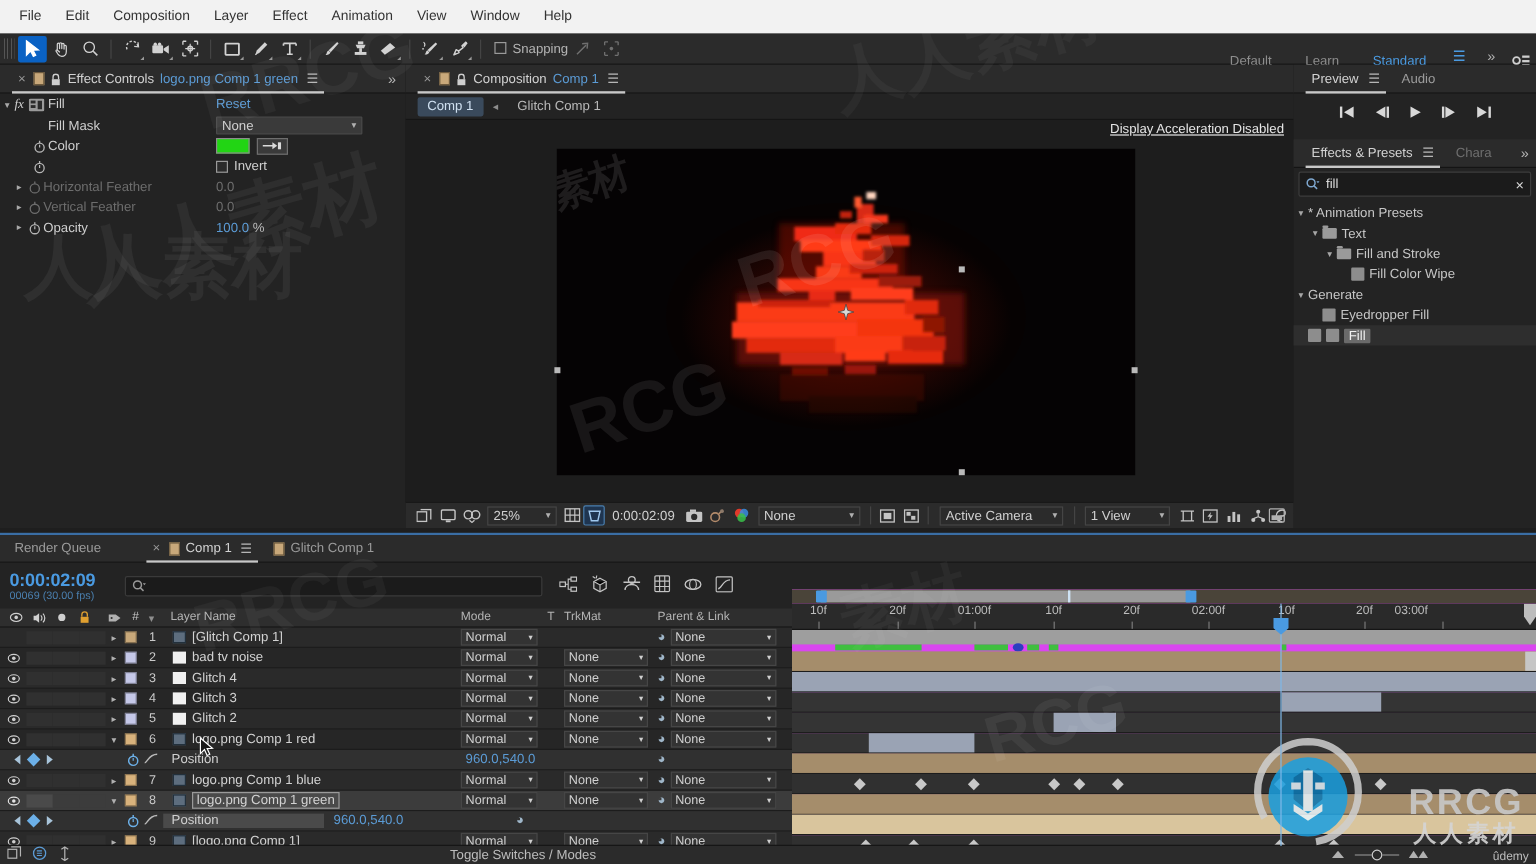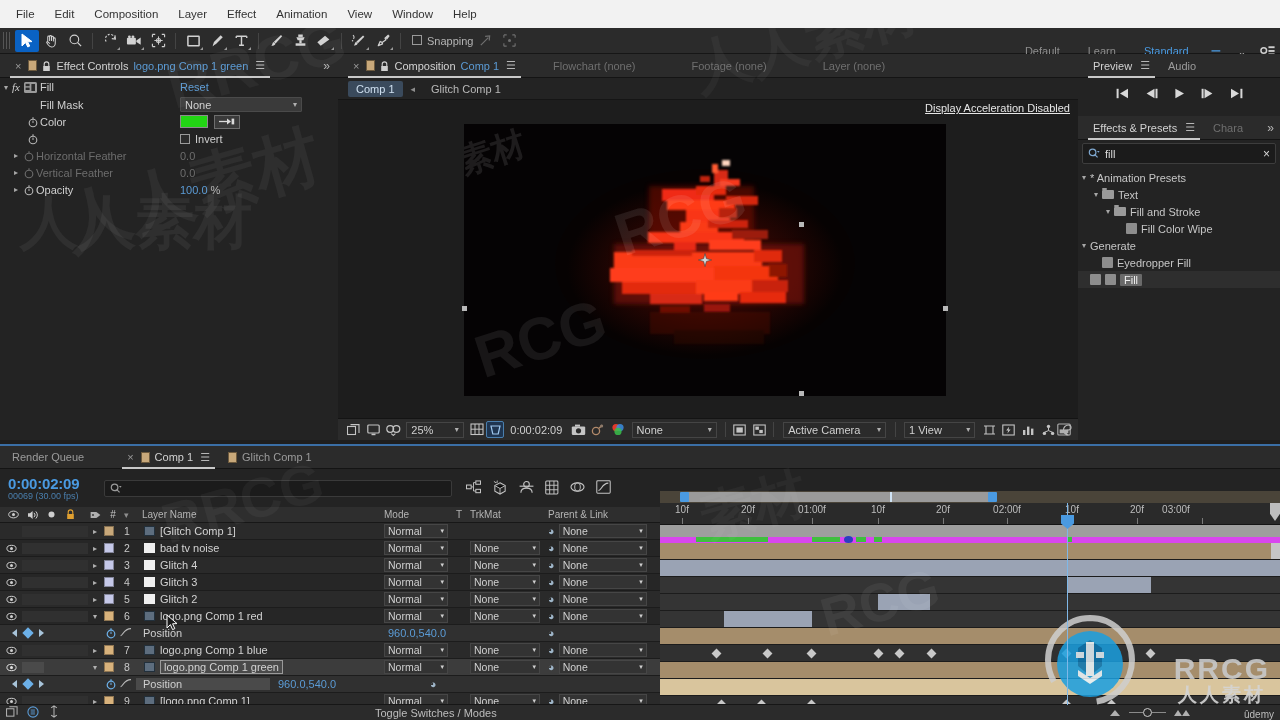--- a/index.html
+++ b/index.html
@@ -35,21 +35,21 @@
     position: relative; color: #cfcfcf;
   }
   .tool svg { display:block; }
   .tool.sel { background: #0a62c4; border-radius: 2px; }
   .tool.sel svg { fill:#fff; stroke:#fff; }
   .tdiv { width: 1px; height: 16px; background: #444; margin: 0 5px; }
   .corner { position:absolute; right:2px; bottom:2px; width:0;height:0;
     border-left:3px solid transparent; border-bottom:3px solid #9a9a9a; }
   .snapbox { display:flex; gap:5px; margin-left:6px; color:#b4b4b4; }
   .chk { width:10px;height:10px;border:1px solid #9a9a9a;background:#2b2b2b; display:inline-block;}
-  .wsTabs { display:flex; align-items:flex-end; gap:0; margin-left:auto;margin-top:20px; }
+  .wsTabs { display:flex; align-items:flex-start; gap:0; margin-left:auto;margin-top:20px; }
   .wsTab { padding:5px 14px; color:#8e8e8e; font-size:11px; }
   .wsTab.active { color:#4a9ae1; }
   .hamb { color:#4a9ae1; padding:0 8px; font-size:12px; }
   .chev2 { color:#b0b0b0; padding:0 10px; font-size:12px; }
   .searchHelp {
     display:flex; align-items:center; gap:6px; width:208px; height:19px;
     background:#1b1b1b; border:1px solid #3d3d3d; border-radius:2px;
     margin-right:4px; padding:0 6px; color:#9a9a9a;
   }
 
@@ -567,25 +567,20 @@
         <span class="compIcon"></span>
         <span class="lockIcon">
           <svg width="9" height="11" viewBox="0 0 9 11">
               <path d="M2.2 5V3.2a2.3 2.3 0 014.6 0V5" fill="none" stroke="#cfcfcf" stroke-width="1.1"></path>
               <rect x="1.2" y="5" width="6.6" height="5" fill="#cfcfcf"></rect>
             </svg>
         </span>
         <span>Composition</span>
         <span class="blueTxt">Comp 1</span>
         <span style="color:#b6b6b6;margin-left:2px;">☰</span>
-      </div>
-      <div class="compTopTabs">
-        <span class="ghost">Flowchart (none)</span>
-        <span class="ghost">Footage (none)</span>
-        <span class="ghost">Layer (none)</span>
       </div>
     </div>
 
     <div class="compTabRow2">
       <span class="miniTab sel">Comp 1</span>
       <span style="color:#8d8d8d;font-size:9px;padding:0 8px;">◂</span>
       <span class="miniTab">Glitch Comp 1</span>
     </div>
 
     <div class="canvasArea">

